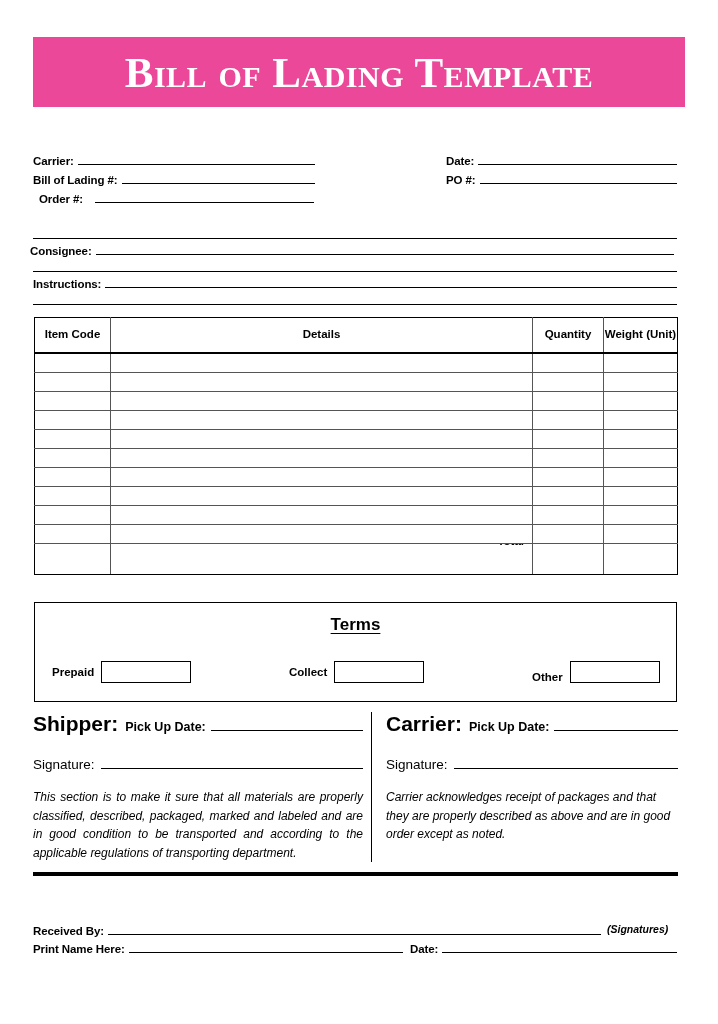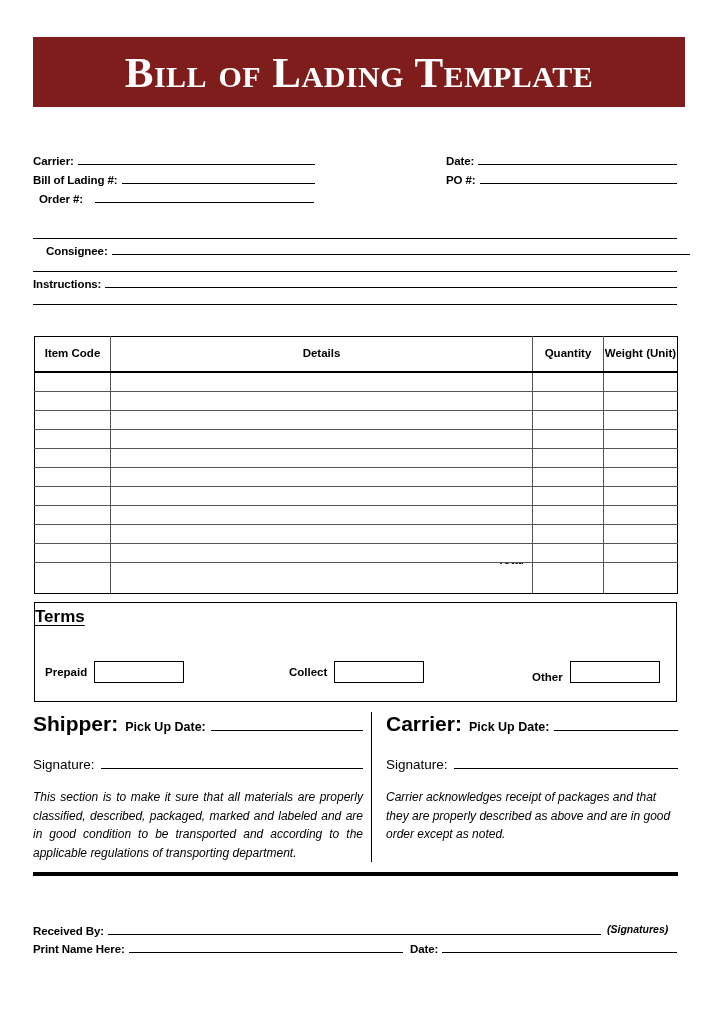--- a/index.html
+++ b/index.html
@@ -23,21 +23,21 @@
     height: 1024px;
   }
 
   
   .title-banner {
     position: absolute;
     left: 33px;
     top: 37px;
     width: 652px;
     height: 70px;
-    background: #7f1d1d;
+    background: #ec4899;
     display: flex;
     align-items: center;
     justify-content: center;
   }
   .title-text {
     color: #ffffff;
     font-family: "Liberation Serif", serif;
     font-size: 43px;
     font-weight: bold;
     font-variant: small-caps;
@@ -67,21 +67,21 @@
   .rule-full {
     position: absolute;
     border-bottom: 1.4px solid #000;
     height: 0;
   }
 
   
   .items-table {
     position: absolute;
     left: 34px;
-    top: 336px;
+    top: 317px;
     width: 643px;
     border-collapse: collapse;
     table-layout: fixed;
   }
   .items-table td, .items-table th {
     border: 1px solid #555;
     padding: 0;
     font-size: 11.5px;
     font-weight: bold;
   }
@@ -123,22 +123,23 @@
     position: absolute;
     left: 34px;
     top: 602px;
     width: 641px;
     height: 98px;
     border: 1.4px solid #000;
   }
   .terms-title {
     position: absolute;
     left: 0;
-    top: 4px;
+    top: 12px;
     width: 100%;
+    text-align: center;
     font-size: 17px;
     font-weight: bold;
     text-decoration: underline;
     text-underline-offset: 3px;
   }
   .terms-row {
     position: absolute;
     top: 58px;
     left: 0;
     width: 100%;
@@ -153,21 +154,21 @@
     font-size: 11.5px;
     font-weight: bold;
     margin-right: 7px;
   }
   .term-box {
     width: 88px;
     height: 20px;
     border: 1.4px solid #000;
     background: #fff;
   }
-  .term-prepaid { left: 10px; }
+  .term-prepaid { left: 17px; }
   .term-collect { left: 254px; }
   .term-other   { left: 497px; align-items: flex-end; }
 
   
   .party {
     position: absolute;
     top: 712px;
   }
   .party-shipper { left: 33px; width: 330px; }
   .party-carrier { left: 386px; width: 292px; }
@@ -277,21 +278,21 @@
     <span class="rule"></span>
   </div>
 
   <div class="fld" style="left:446px; top:172px; width:231px;">
     <span class="fld-label">PO #:</span>
     <span class="rule"></span>
   </div>
 
   <div class="rule-full" style="left:33px; top:238px; width:644px;"></div>
 
-  <div class="fld" style="left:46px; top:243px; width:644px;">
+  <div class="fld" style="left:30px; top:243px; width:644px;">
     <span class="fld-label">Consignee:</span>
     <span class="rule"></span>
   </div>
   <div class="rule-full" style="left:33px; top:271px; width:644px;"></div>
 
   <div class="fld" style="left:33px; top:276px; width:644px;">
     <span class="fld-label">Instructions:</span>
     <span class="rule"></span>
   </div>
   <div class="rule-full" style="left:33px; top:304px; width:644px;"></div>

